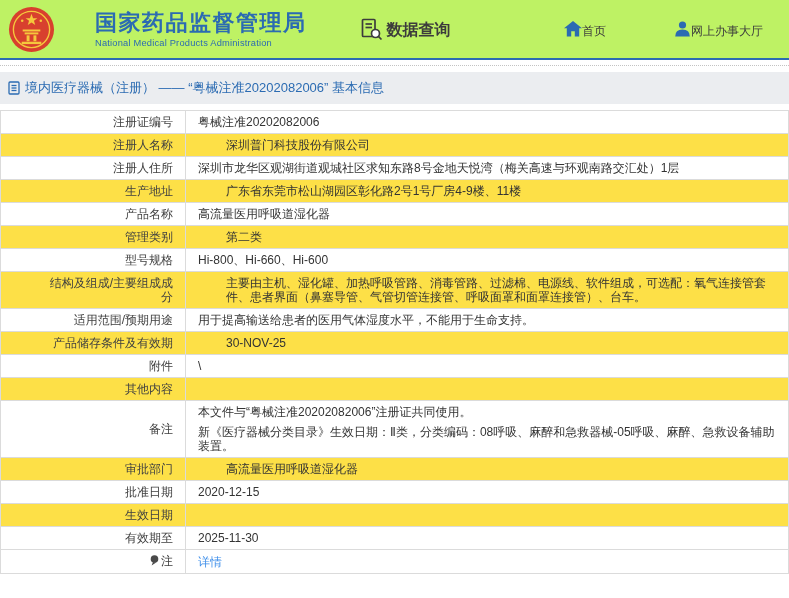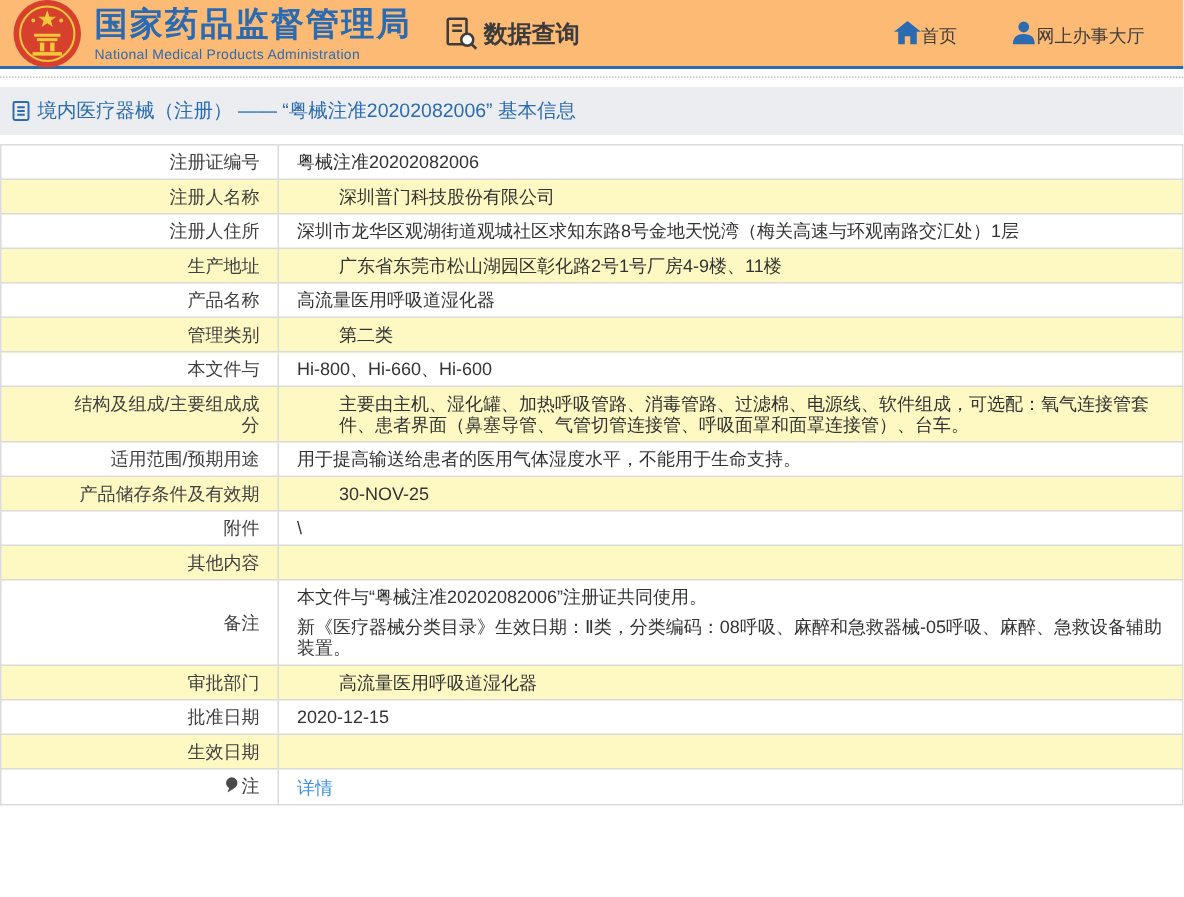--- a/index.html
+++ b/index.html
@@ -2,23 +2,24 @@
 <html><head>
 <meta charset="utf-8">
 <style>
   * { margin:0; padding:0; box-sizing:border-box; }
   body {
     width:789px; height:598px; background:#ffffff; overflow:hidden;
     font-family:"Liberation Sans","DejaVu Sans",sans-serif; color:#333;
   }
   
   .header {
-    height:46px; display:flex; align-items:center;
-    padding:0 26px 0 8px; background:#fdba74;
+    height:60px; display:flex; align-items:center;
+    padding:0 26px 0 8px; background:#bef264;
     border-bottom:2px solid #2b6bb2;
+    gap:32px;
   }
   .logo { width:47px; height:47px; flex:0 0 auto; }
   .org { margin-left:8px; color:#2b6bb2; }
   .org-zh { font-size:22px; font-weight:bold; letter-spacing:1.5px; line-height:24px; }
   .org-en { font-size:9.3px; margin-top:3px; letter-spacing:.2px; }
   .query { display:flex; align-items:flex-end; margin-left:20px; cursor:pointer; }
   .query svg { display:block; }
   .query-label { font-size:16px; font-weight:600; color:#3c3c3c; margin-left:4px; }
   .spacer { flex:1; }
   .nav-item { display:flex; flex-direction:row; align-items:center; margin-left:36px; cursor:pointer; }
@@ -30,21 +31,21 @@
     height:32px; background:#ebedf0; display:flex; align-items:center;
     padding:0 8px; color:#2b6bb2; font-size:13px;
   }
   .title-bar svg { flex:0 0 auto; margin-right:5px; }
   
   .tbl-wrap { margin-top:6px; }
   table { width:100%; border-collapse:collapse; table-layout:fixed; font-size:12px; }
   td { border:1px solid #dbdbdb; padding:4px 12px; line-height:14px; vertical-align:middle; }
   td.lab { width:185px; text-align:right; color:#404040; }
   td.val { color:#333; word-break:break-all; }
-  tr.alt td { background:#fef9c3;padding-left:40px; }
+  tr.alt td { background:#fde047;padding-left:40px; }
   td.val a { color:#3f8fea; text-decoration:none; }
   td.val .line { line-height:14px; }
   td.val .line + .line { margin-top:6px; }
   .note-ic { display:inline-block; vertical-align:-1px; margin-right:2px; }
 </style>
 </head>
 <body>
 
 <div class="header">
   <svg class="logo" viewBox="0 0 48 48">
@@ -122,21 +123,21 @@
         </tr>
         <tr>
           <td class="lab"><span>产品名称</span></td>
           <td class="val">高流量医用呼吸道湿化器</td>
         </tr>
         <tr class="alt">
           <td class="lab"><span>管理类别</span></td>
           <td class="val">第二类</td>
         </tr>
         <tr>
-          <td class="lab"><span>本文件与</span></td>
+          <td class="lab"><span>型号规格</span></td>
           <td class="val">Hi-800、Hi-660、Hi-600</td>
         </tr>
         <tr class="alt">
           <td class="lab"><span>结构及组成/主要组成成分</span></td>
           <td class="val">主要由主机、湿化罐、加热呼吸管路、消毒管路、过滤棉、电源线、软件组成，可选配：氧气连接管套件、患者界面（鼻塞导管、气管切管连接管、呼吸面罩和面罩连接管）、台车。</td>
         </tr>
         <tr>
           <td class="lab"><span>适用范围/预期用途</span></td>
           <td class="val">用于提高输送给患者的医用气体湿度水平，不能用于生命支持。</td>
         </tr>
@@ -165,20 +166,24 @@
         </tr>
         <tr>
           <td class="lab"><span>批准日期</span></td>
           <td class="val">2020-12-15</td>
         </tr>
         <tr class="alt">
           <td class="lab"><span>生效日期</span></td>
           <td class="val"></td>
         </tr>
         <tr>
+          <td class="lab"><span>有效期至</span></td>
+          <td class="val">2025-11-30</td>
+        </tr>
+        <tr>
           <td class="lab"><span class="note-ic"><svg width="9" height="11" viewBox="0 0 9 11">
                 <circle cx="4.5" cy="4" r="3.8" fill="#4a4a4a"></circle>
                 <path d="M3 7 L1.6 10.4 L6.2 7.5 Z" fill="#4a4a4a"></path>
               </svg></span><span>注</span></td>
           <td class="val"><a href="#">详情</a></td>
         </tr>
       </tbody>
   </table>
 </div>
 

